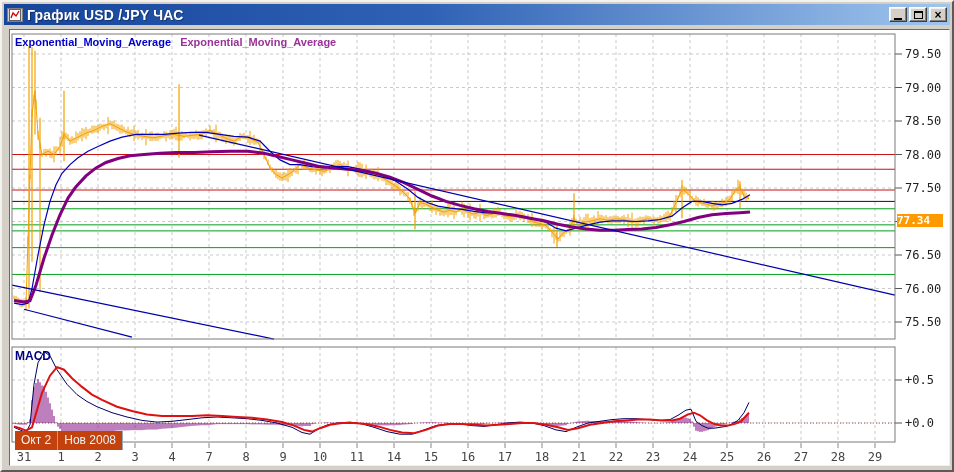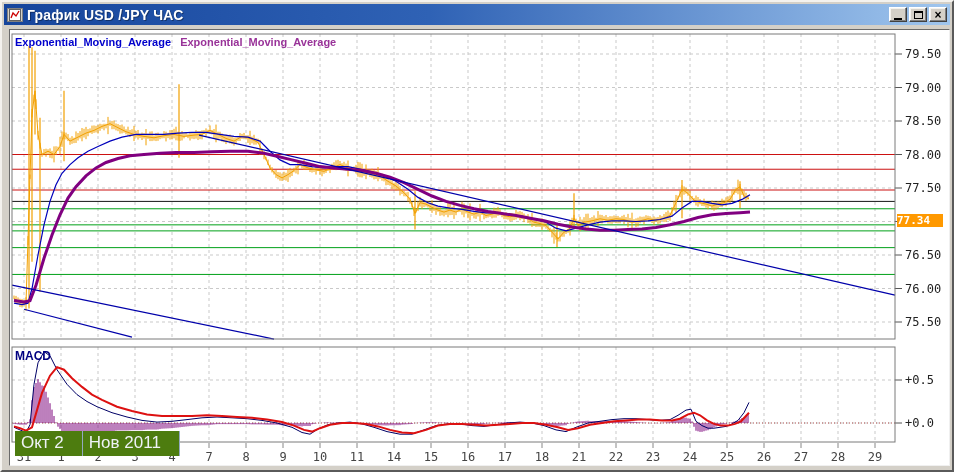--- a/index.html
+++ b/index.html
@@ -23,21 +23,21 @@
     border:1px solid;border-color:#6a6a6a #f0f0f0 #f0f0f0 #6a6a6a;box-sizing:border-box;}
   #chart-svg{position:absolute;left:0;top:0;width:954px;height:472px;pointer-events:none;z-index:2;}
   .legend{position:absolute;left:13px;top:34px;z-index:3;font-size:11px;font-weight:bold;white-space:nowrap;text-align:right;}
   .legend .ema1{color:#0000cc;margin-right:6px;}
   .legend .ema2{color:#993399;}
   .macdlabel{position:absolute;left:13px;top:347px;z-index:3;font-size:12px;font-weight:bold;color:#000080;}
   .price-tag{position:absolute;left:895px;top:192px;width:46px;height:13px;z-index:3;
     background:#ff9900;color:#ffffff;font-family:"DejaVu Sans Mono",monospace;font-size:11px;
     font-weight:bold;text-align:left;line-height:13px;margin-top:20px;}
   .date-overlay{position:absolute;left:13px;top:429px;z-index:3;display:flex;}
-  .date-overlay span{background:#4d7c0f;color:#eef2f6;font-size:17px;padding:2px 18px 3px 6px;
+  .date-overlay span{background:#c2410c;color:#eef2f6;font-size:12px;padding:2px 6px 3px 6px;
     border-right:1px solid #93a9c0;white-space:nowrap;}
 </style>
 </head>
 <body>
 
 <div class="window">
   <div class="titlebar">
     <span class="titleicon">
       <svg width="16" height="14" viewBox="0 0 16 14">
         <rect x="0.5" y="0.5" width="15" height="13" fill="#d4d0c8" stroke="#808080"></rect>
@@ -964,15 +964,15 @@
     <span class="ema1">Exponential_Moving_Average</span>
     <span class="ema2">Exponential_Moving_Average</span>
   </div>
 
   <div class="macdlabel">MACD</div>
 
   <div class="price-tag">77.34</div>
 
   <div class="date-overlay">
     <span>Окт 2</span>
-    <span>Нов 2011</span>
+    <span>Нов 2008</span>
   </div>
 </div>
 
 </body></html>

